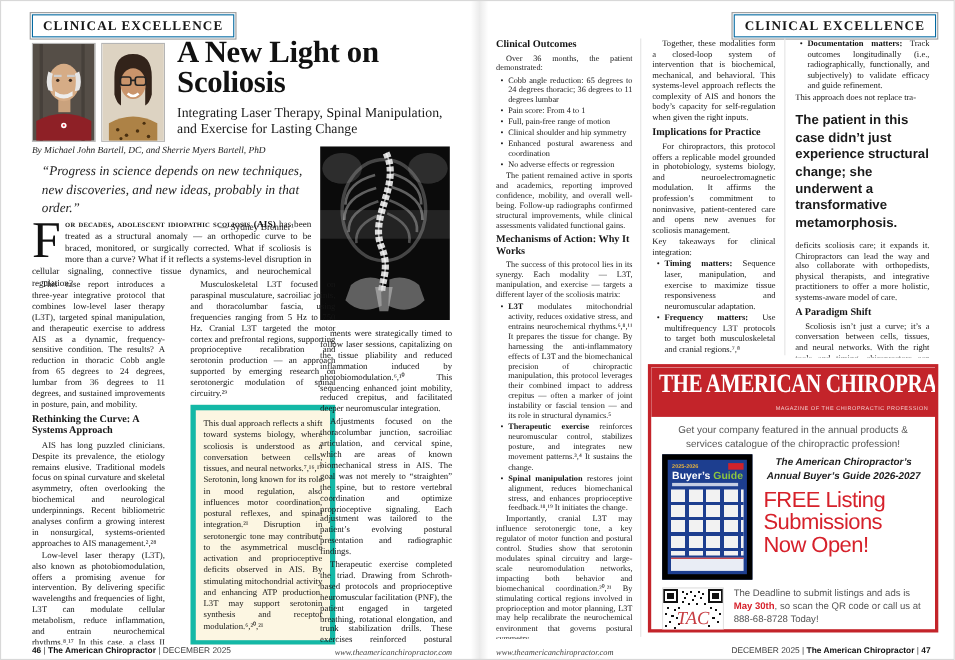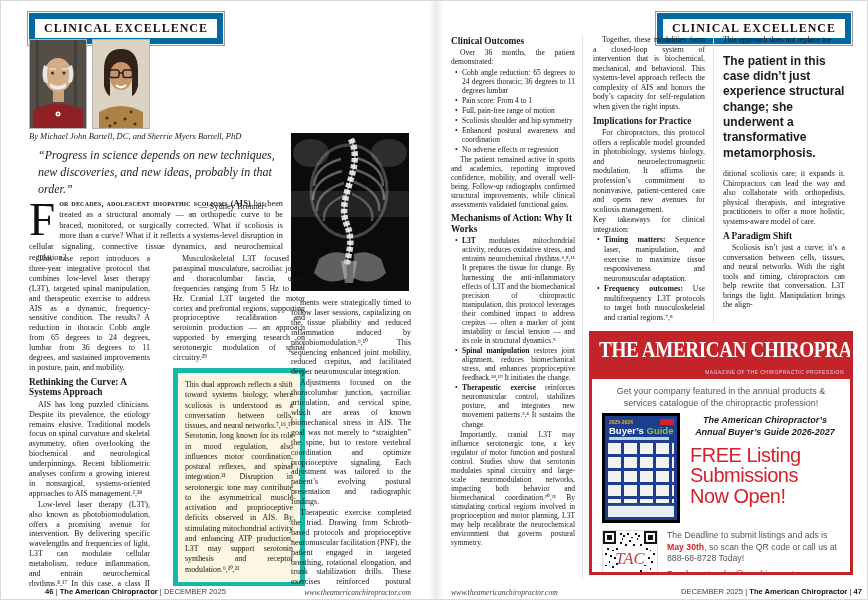--- a/index.html
+++ b/index.html
@@ -3,21 +3,21 @@
 <meta charset="utf-8">
 <style>
   html,body{margin:0;padding:0;background:#ededed;}
   .spread{position:relative;width:868px;height:600px;background:#ffffff;border:1px solid #d8d8d8;
           font-family:"Liberation Serif",serif;color:#161616;overflow:hidden;box-sizing:border-box;}
   .abs{position:absolute;}
   .gutter{position:absolute;left:427px;top:0;width:16px;height:600px;
           background:linear-gradient(90deg,rgba(0,0,0,0),rgba(0,0,0,.08) 50%,rgba(0,0,0,0));}
   .vline{position:absolute;width:1px;background:#e4e4e4;}
 
-  .badge{border:6px solid #0369a1;outline:1px solid #9a9a9a;outline-offset:1px;background:#fff;
+  .badge{border:1px solid #0369a1;outline:1px solid #9a9a9a;outline-offset:1px;background:#fff;
          font-weight:bold;font-size:12px;letter-spacing:1px;padding:2px 9px;white-space:nowrap;}
 
   .main-title{font-size:28px;font-weight:bold;line-height:1.0;letter-spacing:-.3px;color:#111;}
   .subtitle{font-size:12.5px;line-height:1.22;margin-top:5px;color:#1c1c1c;}
   .byline{font-style:italic;font-size:8.5px;color:#222;}
 
   .quote{font-style:italic;font-size:12px;line-height:1.42;color:#1d1d1d;}
   .quote-attr{font-size:8.5px;text-align:right;padding-right:26px;margin-top:3px;font-style:normal;}
 
   .body-text{font-size:8px;line-height:1.24;text-align:justify;}
@@ -36,35 +36,35 @@
 
   .sidebar-box{background:#fcf6e2;border:5px solid #14b8a6;padding:7px;font-size:7.9px;line-height:1.3;
                text-align:justify;margin:5px 0 4px;}
 
   .pullquote{font-family:"Liberation Sans",sans-serif;font-weight:bold;font-size:12px;line-height:1.28;
              color:#1a1a1a;margin:9px 0 8px;text-align:left;text-indent:0;}
 
   .photo{position:absolute;top:38px;height:90px;border:1px solid #b5b5b5;box-sizing:border-box;}
   .xray{position:absolute;left:290px;top:132px;width:118px;height:158px;}
 
-  .footer{font-family:"Liberation Sans",sans-serif;font-size:7.6px;color:#3c3c3c;white-space:nowrap;margin-left:16px;}
+  .footer{font-family:"Liberation Sans",sans-serif;font-size:7.6px;color:#3c3c3c;white-space:nowrap;}
   .footer .b{font-weight:bold;color:#111;}
   .site{font-style:italic;font-size:7.6px;color:#444;}
 
   
   .ad{position:absolute;left:588px;top:330px;width:264px;height:244px;border:3px solid #c3242a;background:#fff;
       box-sizing:border-box;font-family:"Liberation Sans",sans-serif;overflow:hidden;}
   .ad-banner{position:relative;background:#c3242a;height:45px;}
   .ad-banner-title{position:absolute;left:7px;top:2px;color:#fff;font-family:"Liberation Serif",serif;
                    font-weight:bold;font-size:24px;transform:scaleX(.8);transform-origin:left center;
                    white-space:nowrap;letter-spacing:-.5px;}
   .ad-banner-tag{position:absolute;right:6px;bottom:4px;color:#f2caca;font-size:5px;letter-spacing:.5px;}
   .ad-lede{margin:7px 12px 4px;text-align:center;color:#555;font-size:9px;line-height:1.3;}
   .ad-mid{display:flex;margin:2px 10px 0;gap:10px;}
-  .cover{width:72px;height:104px;background:#1d3e8f;position:relative;flex:none;overflow:hidden;border:3px solid #000000;}
+  .cover{width:72px;height:104px;background:#1d3e8f;position:relative;flex:none;overflow:hidden;border:5px solid #000000;}
   .cover-years{position:absolute;left:4px;top:3px;color:#e8b33c;font-size:5px;font-weight:bold;}
   .cover-title{position:absolute;left:4px;top:9px;font-weight:bold;font-size:9.5px;white-space:nowrap;}
   .cover-title .w1{color:#ffffff;} .cover-title .w2{color:#8dc63f;}
   .cover-flag{position:absolute;right:3px;top:3px;width:14px;height:6px;background:#d0222b;}
   .cover-sub{position:absolute;left:4px;top:21px;width:60px;height:3px;background:rgba(255,255,255,.75);}
   .cover-grid{position:absolute;left:3px;right:3px;top:27px;bottom:17px;
       background-image:repeating-linear-gradient(180deg,rgba(255,255,255,0) 0 11px,#1d3e8f 11px 14px),
                        repeating-linear-gradient(90deg,#f2f2f2 0 13px,#1d3e8f 13px 16px);}
   .cover-footer{position:absolute;left:3px;right:3px;bottom:3px;height:11px;background:#e9edf5;border-top:1px solid #c0222b;}
   .ad-right{flex:1;min-width:0;}
@@ -117,20 +117,24 @@
         <circle cx="42" cy="84" r="1.6" fill="#4a3010"></circle>
       <circle cx="38" cy="72" r="1.4" fill="#4a3010"></circle>
         <circle cx="17" cy="86" r="1.4" fill="#4a3010"></circle>
       <rect x="16.5" y="30" width="9.5" height="7.5" rx="2" fill="none" stroke="#222" stroke-width="1.5"></rect>
       <rect x="30" y="30" width="9.5" height="7.5" rx="2" fill="none" stroke="#222" stroke-width="1.5"></rect>
       <line x1="26" y1="33" x2="30" y2="33" stroke="#222" stroke-width="1.5"></line>
       <path d="M23,45 q5,4.5 10,0" stroke="#fff" stroke-width="2.2" fill="none"></path>
     </svg>
   </div>
 
+  <div class="abs" style="left:160px;top:33px;width:256px;">
+    <div class="main-title">A New Light on Scoliosis</div>
+    <div class="subtitle">Integrating Laser Therapy, Spinal Manipulation, and Exercise for Lasting Change</div>
+  </div>
   <div class="abs" style="left:37px;top:146px;width:255px;">
     <div class="quote">“Progress in science depends on new techniques, new discoveries, and new ideas, probably in that order.”</div>
     <div class="quote-attr">— Sydney Brenner¹</div>
   </div>
 
   <div class="abs byline" style="left:28px;top:130px;width:390px;">By Michael John Bartell, DC, and Sherrie Myers Bartell, PhD</div>
 
   <div class="xray">
     <svg width="118" height="158" viewBox="0 0 118 158">
       <rect width="118" height="158" fill="#0b0b0b"></rect>
@@ -197,50 +201,54 @@
   <div class="vline" style="left:581px;top:34px;height:544px;"></div>
   <div class="vline" style="left:712px;top:34px;height:288px;"></div>
 
   <div class="abs body-text dense" style="left:450px;top:34px;width:124px;height:546px;overflow:hidden;">
     <div class="colhead" style="margin-top:1px;">Clinical Outcomes</div>
     <p class="para">Over 36 months, the patient demonstrated:</p>
     <ul class="bullets">
       <li>Cobb angle reduction: 65 degrees to 24 degrees thoracic; 36 degrees to 11 degrees lumbar</li>
       <li>Pain score: From 4 to 1</li>
       <li>Full, pain-free range of motion</li>
-      <li>Scoliosis shoulder and hip symmetry</li>
+      <li>Clinical shoulder and hip symmetry</li>
       <li>Enhanced postural awareness and coordination</li>
       <li>No adverse effects or regression</li>
     </ul>
     <p class="para">The patient remained active in sports and academics, reporting improved confidence, mobility, and overall well-being. Follow-up radiographs confirmed structural improvements, while clinical assessments validated functional gains.</p>
     <div class="colhead">Mechanisms of Action: Why It Works</div>
+    <p class="para">The success of this protocol lies in its synergy. Each modality — L3T, manipulation, and exercise — targets a different layer of the scoliosis matrix:</p>
     <ul class="bullets">
       <li><span class="blead">L3T</span><span> modulates mitochondrial activity, reduces oxidative stress, and entrains neurochemical rhythms.⁶,⁸,¹¹ It prepares the tissue for change. By harnessing the anti-inflammatory effects of L3T and the biomechanical precision of chiropractic manipulation, this protocol leverages their combined impact to address crepitus — often a marker of joint instability or fascial tension — and its role in structural dynamics.⁵</span></li>
+      <li><span class="blead">Therapeutic exercise</span><span> reinforces neuromuscular control, stabilizes posture, and integrates new movement patterns.³,⁴ It sustains the change.</span></li>
       <li><span class="blead">Spinal manipulation</span><span> restores joint alignment, reduces biomechanical stress, and enhances proprioceptive feedback.¹⁸,¹⁹ It initiates the change.</span></li>
-      <li><span class="blead">Therapeutic exercise</span><span> reinforces neuromuscular control, stabilizes posture, and integrates new movement patterns.³,⁴ It sustains the change.</span></li>
     </ul>
     <p class="para">Importantly, cranial L3T may influence serotonergic tone, a key regulator of motor function and postural control. Studies show that serotonin modulates spinal circuitry and large-scale neuromodulation networks, impacting both behavior and biomechanical coordination.²⁰,²¹ By stimulating cortical regions involved in proprioception and motor planning, L3T may help recalibrate the neurochemical environment that governs postural symmetry.</p>
   </div>
 
   <div class="abs body-text" style="left:592px;top:34px;width:112px;height:290px;overflow:hidden;font-size:7.8px;line-height:1.23;">
     <p class="para">Together, these modalities form a closed-loop system of intervention that is biochemical, mechanical, and behavioral. This systems-level approach reflects the complexity of AIS and honors the body’s capacity for self-regulation when given the right inputs.</p>
     <div class="colhead">Implications for Practice</div>
     <p class="para">For chiropractors, this protocol offers a replicable model grounded in photobiology, systems biology, and neuroelectromagnetic modulation. It affirms the profession’s commitment to noninvasive, patient-centered care and opens new avenues for scoliosis management.</p>
     <p class="para noindent">Key takeaways for clinical integration:</p>
     <ul class="bullets">
       <li><span class="blead">Timing matters:</span><span> Sequence laser, manipulation, and exercise to maximize tissue responsiveness and neuromuscular adaptation.</span></li>
-      <li><span class="blead">Frequency outcomes:</span><span> Use multifrequency L3T protocols to target both musculoskeletal and cranial regions.⁷,⁸</span></li>
+      <li><span class="blead">Frequency matters:</span><span> Use multifrequency L3T protocols to target both musculoskeletal and cranial regions.⁷,⁸</span></li>
       <li><span class="blead">Individualization matters:</span></li>
     </ul>
   </div>
 
   <div class="abs body-text" style="left:722px;top:34px;width:122px;height:290px;overflow:hidden;font-size:7.8px;line-height:1.23;">
+    <ul class="bullets" style="margin-top:0;">
+      <li><span class="blead">Documentation matters:</span><span> Track outcomes longitudinally (i.e., radiographically, functionally, and subjectively) to validate efficacy and guide refinement.</span></li>
+    </ul>
     <p class="para noindent">This approach does not replace tra-</p>
     <div class="pullquote">The patient in this case didn’t just experience structural change; she underwent a transformative metamorphosis.</div>
-    <p class="para noindent">ditional scoliosis care; it expands it. Chiropractors can lead the way and also collaborate with orthopedists, physical therapists, and integrative practitioners to offer a more holistic, systems-aware model of care.</p>
+    <p class="para noindent">deficits scoliosis care; it expands it. Chiropractors can lead the way and also collaborate with orthopedists, physical therapists, and integrative practitioners to offer a more holistic, systems-aware model of care.</p>
     <div class="colhead">A Paradigm Shift</div>
     <p class="para">Scoliosis isn’t just a curve; it’s a conversation between cells, tissues, and neural networks. With the right tools and timing, chiropractors can help rewrite that conversation. L3T brings the light. Manipulation brings the align-</p>
   </div>
 
   <div class="ad">
     <div class="ad-banner">
       <div class="ad-banner-title">THE AMERICAN CHIROPRACTOR</div>
       <div class="ad-banner-tag">MAGAZINE OF THE CHIROPRACTIC PROFESSION</div>
     </div>
     <div class="ad-lede">Get your company featured in the annual products &amp; services catalogue of the chiropractic profession!</div>

